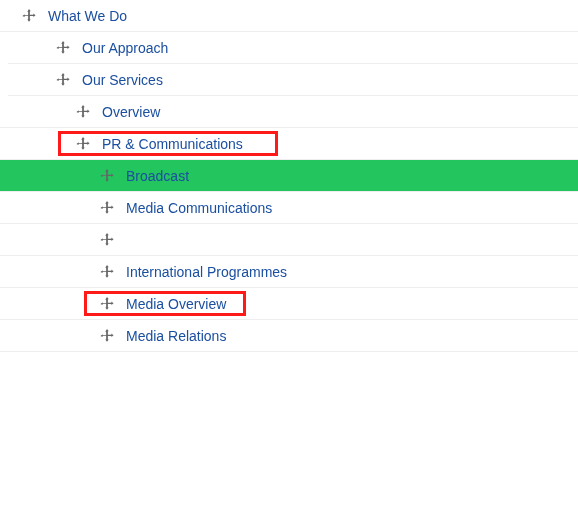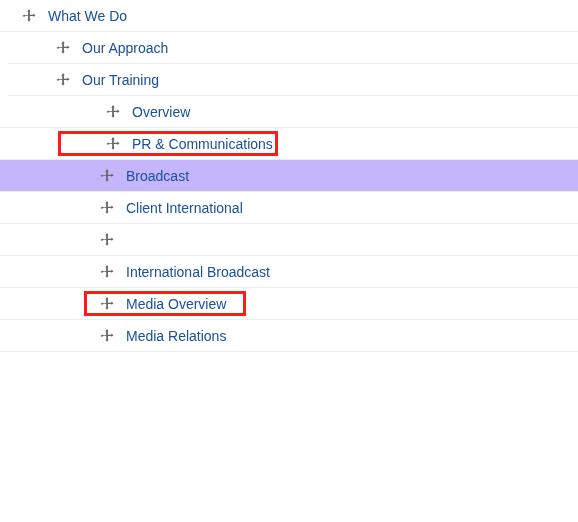--- a/index.html
+++ b/index.html
@@ -11,36 +11,36 @@
   }
   .tree { width: 578px; }
   .row {
     display: flex;
     align-items: center;
     height: 32px;
     border-bottom: 1px solid #eee;
     position: relative;
     cursor: pointer;
   }
-  .row.selected { background: #c4b5fd; }
+  .row.selected { background: #22c55e; }
   .row .handle {
     width: 14px;
     height: 14px;
     margin-right: 12px;
     fill: #666;
     flex-shrink: 0;
     cursor: move;
   }
   .row .label {
     color: #1b4fa0;
     font-weight: 500;
   }
   .indent-0 { padding-left: 22px; }
   .indent-1 { padding-left: 48px; margin-left: 8px; }
-  .indent-2 { padding-left: 106px; }
+  .indent-2 { padding-left: 76px; }
   .indent-3 { padding-left: 100px; }
   .hl-box {
     position: absolute;
     border: 3px solid #ff1a1a;
     pointer-events: none;
   }
 </style>
 </head>
 <body>
 
@@ -54,21 +54,21 @@
     <div class="row indent-1">
       <svg class="handle" viewBox="0 0 16 16">
         <path d="M8 0l2 2.5H9v4h4V5l2.5 2-2.5 2V8H9v4h1L8 14.5 6 12h1V8H3v1L.5 8 3 6v1h4V3H6z"></path>
       </svg>
       <span class="label">Our Approach</span>
     </div>
     <div class="row indent-1">
       <svg class="handle" viewBox="0 0 16 16">
         <path d="M8 0l2 2.5H9v4h4V5l2.5 2-2.5 2V8H9v4h1L8 14.5 6 12h1V8H3v1L.5 8 3 6v1h4V3H6z"></path>
       </svg>
-      <span class="label">Our Training</span>
+      <span class="label">Our Services</span>
     </div>
     <div class="row indent-2">
       <svg class="handle" viewBox="0 0 16 16">
         <path d="M8 0l2 2.5H9v4h4V5l2.5 2-2.5 2V8H9v4h1L8 14.5 6 12h1V8H3v1L.5 8 3 6v1h4V3H6z"></path>
       </svg>
       <span class="label">Overview</span>
     </div>
     <div class="row indent-2">
       <svg class="handle" viewBox="0 0 16 16">
         <path d="M8 0l2 2.5H9v4h4V5l2.5 2-2.5 2V8H9v4h1L8 14.5 6 12h1V8H3v1L.5 8 3 6v1h4V3H6z"></path>
@@ -79,32 +79,32 @@
     <div class="row indent-3 selected">
       <svg class="handle" viewBox="0 0 16 16">
         <path d="M8 0l2 2.5H9v4h4V5l2.5 2-2.5 2V8H9v4h1L8 14.5 6 12h1V8H3v1L.5 8 3 6v1h4V3H6z"></path>
       </svg>
       <span class="label">Broadcast</span>
     </div>
     <div class="row indent-3">
       <svg class="handle" viewBox="0 0 16 16">
         <path d="M8 0l2 2.5H9v4h4V5l2.5 2-2.5 2V8H9v4h1L8 14.5 6 12h1V8H3v1L.5 8 3 6v1h4V3H6z"></path>
       </svg>
-      <span class="label">Client International</span>
+      <span class="label">Media Communications</span>
     </div>
     <div class="row indent-3">
       <svg class="handle" viewBox="0 0 16 16">
         <path d="M8 0l2 2.5H9v4h4V5l2.5 2-2.5 2V8H9v4h1L8 14.5 6 12h1V8H3v1L.5 8 3 6v1h4V3H6z"></path>
       </svg>
     </div>
     <div class="row indent-3">
       <svg class="handle" viewBox="0 0 16 16">
         <path d="M8 0l2 2.5H9v4h4V5l2.5 2-2.5 2V8H9v4h1L8 14.5 6 12h1V8H3v1L.5 8 3 6v1h4V3H6z"></path>
       </svg>
-      <span class="label">International Broadcast</span>
+      <span class="label">International Programmes</span>
     </div>
     <div class="row indent-3">
       <svg class="handle" viewBox="0 0 16 16">
         <path d="M8 0l2 2.5H9v4h4V5l2.5 2-2.5 2V8H9v4h1L8 14.5 6 12h1V8H3v1L.5 8 3 6v1h4V3H6z"></path>
       </svg>
       <span class="label">Media Overview</span>
       <div class="hl-box" style="left: 84px; width: 162px; top: 3px; bottom: 3px;"></div>
     </div>
     <div class="row indent-3">
       <svg class="handle" viewBox="0 0 16 16">

